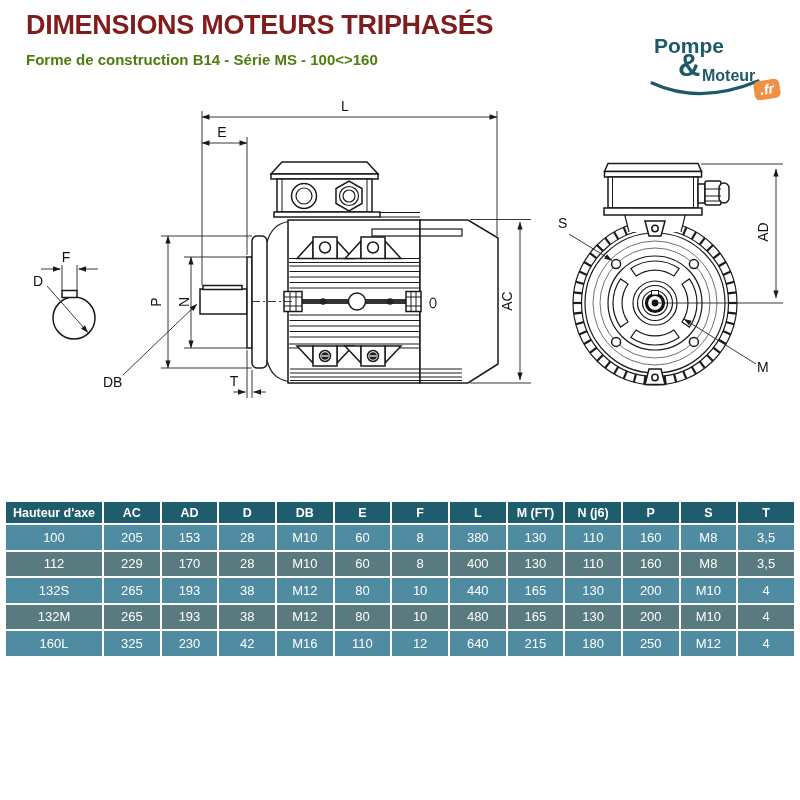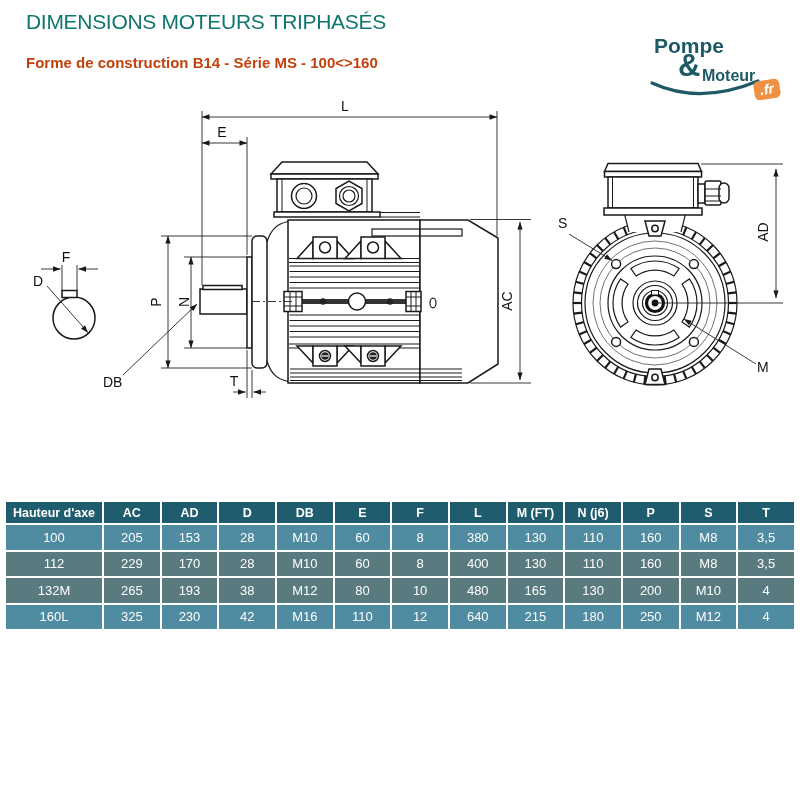--- a/index.html
+++ b/index.html
@@ -1,21 +1,21 @@
 <!DOCTYPE html>
 <html style="--header_bg: #1E5C6E; --row_light: #4F8BA1; --row_dark: #597A7E; --row_highlight: #F68C1E; --logo_teal: #1D5A66; --logo_orange: #EF9144;"><head>
 <meta charset="utf-8">
 <style>
   html,body{margin:0;padding:0;background:#fff;}
   body{width:800px;height:800px;position:relative;font-family:"Liberation Sans",sans-serif;overflow:hidden;}
 
   
   .hdr{position:absolute;left:26px;top:10px;z-index:2;}
-  .title{font-size:21px;font-weight:normal;letter-spacing:-0.3px;color:#0f766e;white-space:nowrap;}
-  .subtitle{font-size:15px;font-weight:bold;color:#c2410c;margin-top:20px;white-space:nowrap;}
+  .title{font-size:27px;font-weight:bold;letter-spacing:-0.3px;color:#7f1d1d;white-space:nowrap;}
+  .subtitle{font-size:15px;font-weight:bold;color:#4d7c0f;margin-top:10px;white-space:nowrap;}
 
   
   .logo{position:absolute;left:640px;top:10px;width:158px;height:84px;z-index:2;margin-top:20px;}
   .logo .p1{position:absolute;left:14px;top:4px;font-size:21px;font-weight:bold;color:var(--logo_teal);}
   .logo .amp{position:absolute;left:38px;top:18px;font-size:31px;font-weight:bold;color:var(--logo_teal);}
   .logo .p2{position:absolute;left:62px;top:37px;font-size:16px;font-weight:bold;color:var(--logo_teal);}
   .logo .fr{position:absolute;left:114px;top:50px;background:var(--logo_orange);color:#fff;
             font-size:14px;font-weight:bold;font-style:italic;padding:1px 6px 2px 6px;border-radius:5px;
             transform:rotate(-9deg);}
   .logo svg{position:absolute;left:0;top:0;}
@@ -354,20 +354,35 @@
           <td>M10</td>
           <td>60</td>
           <td>8</td>
           <td>400</td>
           <td>130</td>
           <td>110</td>
           <td>160</td>
           <td>M8</td>
           <td>3,5</td>
         </tr>
+        <tr class="light">
+          <td>132S</td>
+          <td>265</td>
+          <td>193</td>
+          <td>38</td>
+          <td>M12</td>
+          <td>80</td>
+          <td>10</td>
+          <td>440</td>
+          <td>165</td>
+          <td>130</td>
+          <td>200</td>
+          <td>M10</td>
+          <td>4</td>
+        </tr>
         <tr class="dark">
           <td>132M</td>
           <td>265</td>
           <td>193</td>
           <td>38</td>
           <td>M12</td>
           <td>80</td>
           <td>10</td>
           <td>480</td>
           <td>165</td>

